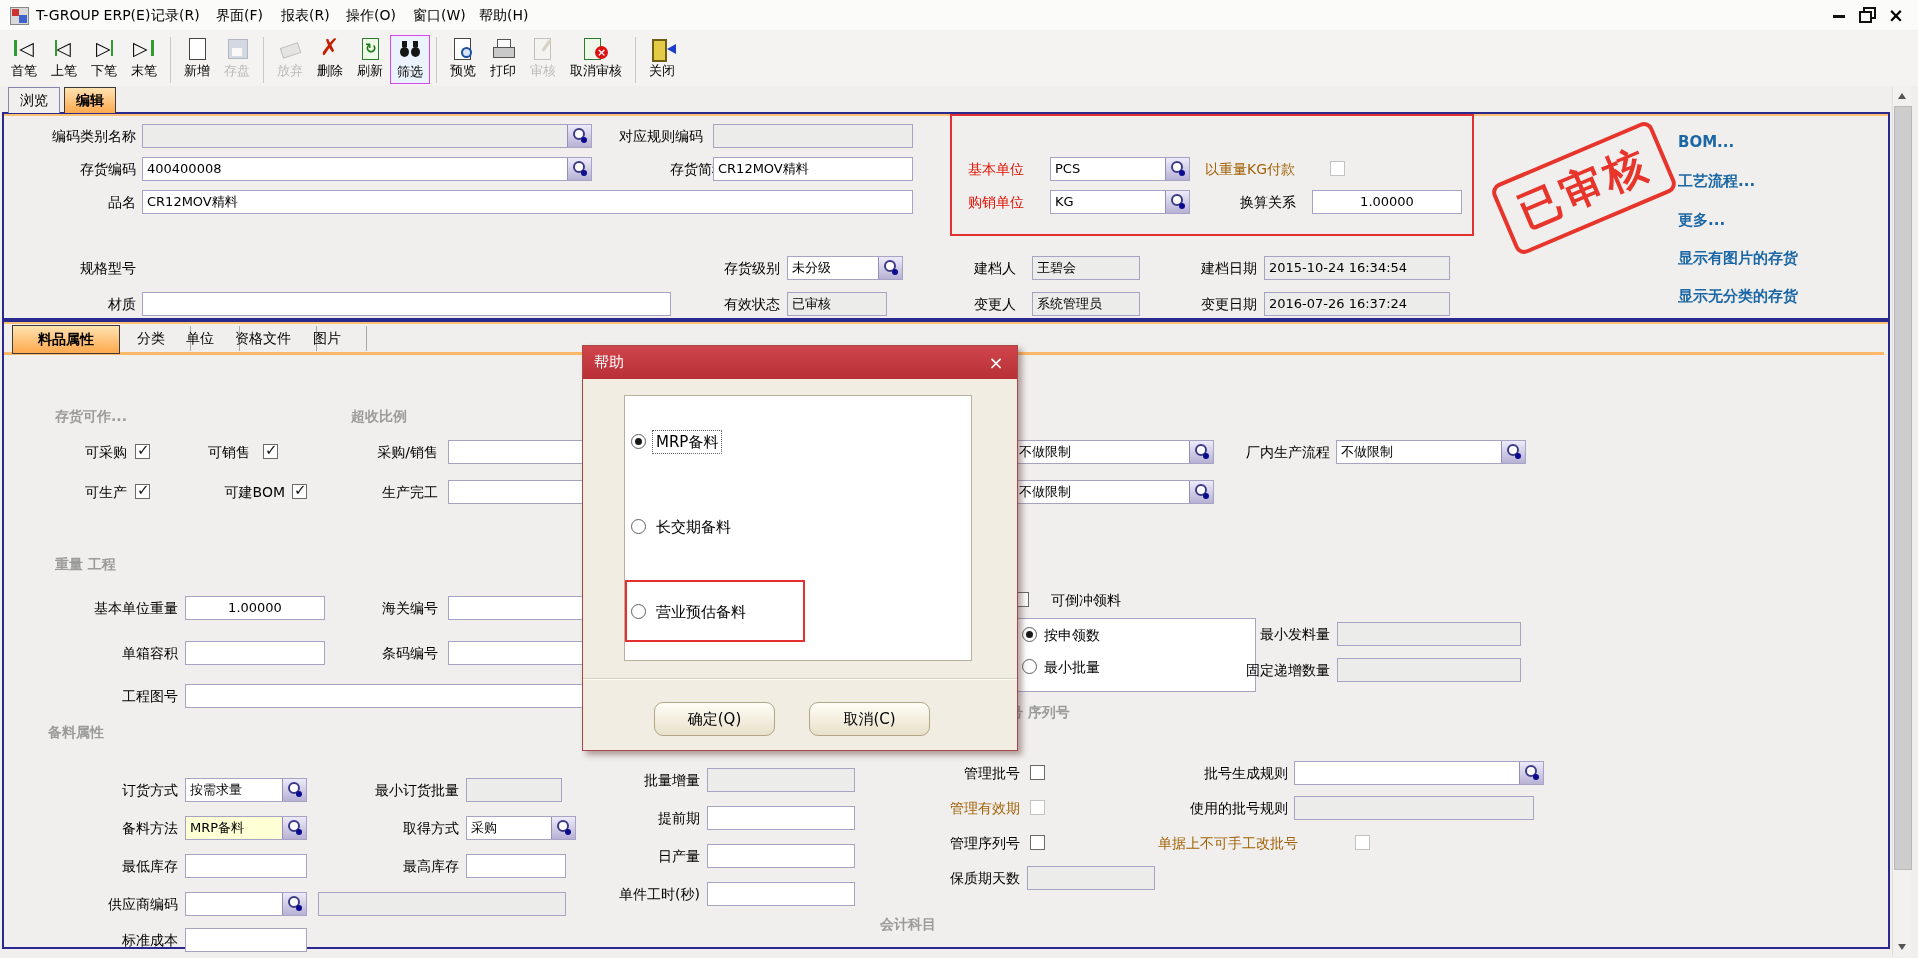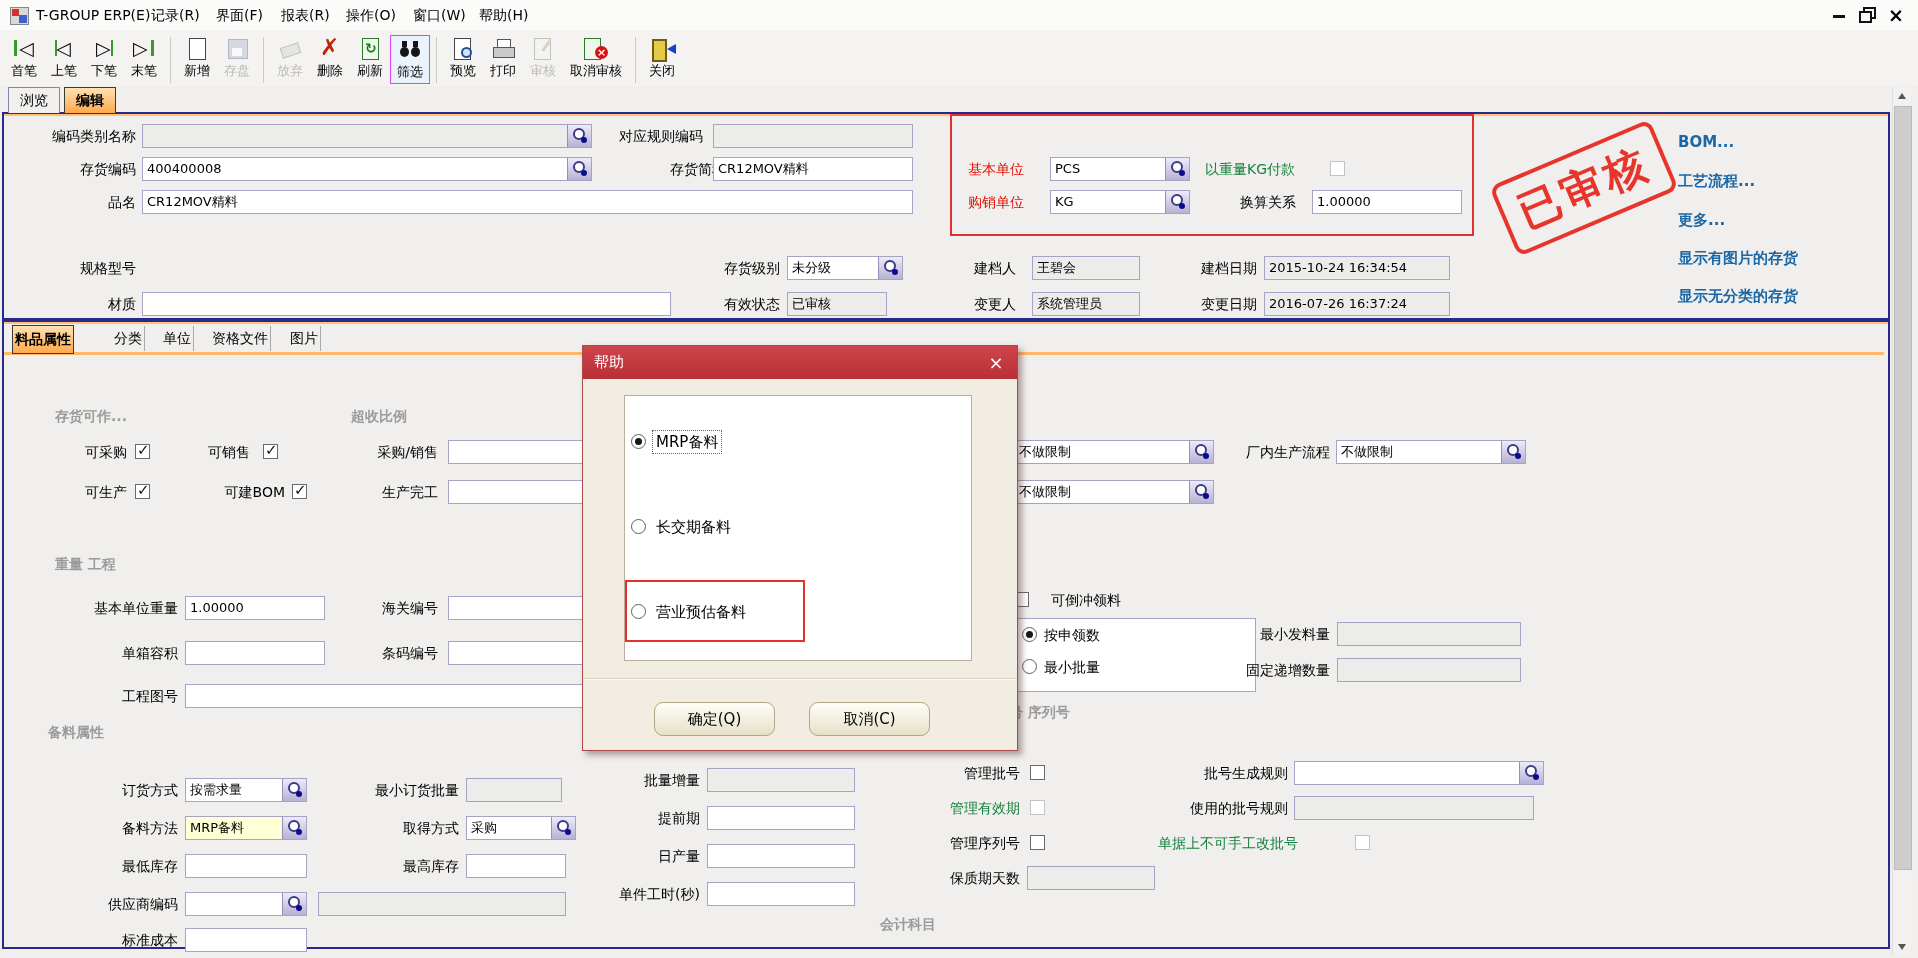--- a/index.html
+++ b/index.html
@@ -55,41 +55,41 @@
   .i-closedoor::after{left:20px;top:8px;border-top:5px solid transparent;border-bottom:5px solid transparent;border-right:9px solid #1d3ecc;}
   
   .vtab{position:absolute;top:87px;height:25px;line-height:25px;padding:0 11px;font-size:14px;background:#f1f0ee;border:1px solid #8585ad;border-bottom:none;cursor:pointer;z-index:2;}
   .vtab.active{background:linear-gradient(180deg,#ffe2b0,#ffa94e);font-weight:bold;border-color:#3a3a3a;z-index:3;}
   
   .group{position:absolute;left:2px;width:1888px;border:2px solid #28288e;box-sizing:border-box;background:#f0efed;}
   .group::before{content:"";position:absolute;left:0;right:0;top:0;height:2px;background:#ffc173;}
   
   .lbl{position:absolute;height:24px;line-height:24px;text-align:right;font-size:14px;white-space:nowrap;z-index:1;}
   .lbl.red{color:#e01000;}
-  .lbl.gray{color:#15803d;}
+  .lbl.gray{color:#a16207;}
   .lbl.left{text-align:left;}
   .inp{position:absolute;height:24px;box-sizing:border-box;border:1px solid #a7a3c5;background:#fff;font-size:13px;padding:0 4px;line-height:22px;white-space:nowrap;overflow:hidden;z-index:1;}
   .inp.ro{background:#ececeb;}
   .inp.yellow{background:#ffffd6;}
-  .inp.num{text-align:left;}
+  .inp.num{text-align:center;}
   .inp.mag{padding-right:27px;}
   .magbtn{position:absolute;right:0;top:0;width:23px;height:22px;background:linear-gradient(180deg,#edebfa,#b7b1d4);border-left:1px solid #948fb8;cursor:pointer;}
   .magbtn::before{content:"";position:absolute;left:5px;top:3px;width:8px;height:8px;border:2px solid #3a3a85;border-radius:50%;background:#fff;}
   .magbtn::after{content:"";position:absolute;left:13px;top:12px;width:6px;height:6px;border-radius:50%;background:#0b0b8f;}
   .cb{position:absolute;width:15px;height:15px;box-sizing:border-box;background:#fff;border:1px solid #6a6a6a;z-index:1;cursor:pointer;}
   .cb.checked::after{content:"✓";position:absolute;left:1px;top:-4px;font-size:15px;font-weight:bold;color:#111;}
   .cb.dis{border-color:#c3c3c3;}
   .rad{position:absolute;width:15px;height:15px;box-sizing:border-box;border:1px solid #5f5f5f;border-radius:50%;background:#fff;z-index:1;cursor:pointer;}
   .rad.sel::after{content:"";position:absolute;left:3px;top:3px;width:7px;height:7px;border-radius:50%;background:#181818;}
   .sect{position:absolute;font-size:14px;font-weight:bold;color:#9b9b9b;white-space:nowrap;z-index:1;}
   .link{position:absolute;font-size:15px;font-weight:bold;color:#1b67a5;white-space:nowrap;cursor:pointer;}
   .redbox{position:absolute;left:950px;top:114px;width:520px;height:118px;border:2px solid #e23030;z-index:2;}
   .stamp{position:absolute;left:1497px;top:150px;padding:6px 14px;border:4px solid #e8352c;border-radius:10px;color:#e8352c;font-size:42px;font-weight:bold;letter-spacing:4px;transform:rotate(-23deg);z-index:2;white-space:nowrap;}
   
-  .stab{position:absolute;height:25px;line-height:25px;font-size:14px;padding:0 2px;white-space:nowrap;cursor:pointer;z-index:1;}
+  .stab{position:absolute;height:25px;line-height:25px;font-size:14px;padding:0 25px;white-space:nowrap;cursor:pointer;z-index:1;}
   .stab.active{background:linear-gradient(180deg,#ffe2b0,#ffa94e);font-weight:bold;border:1px solid #3a3a3a;height:27px;line-height:27px;z-index:2;}
   .stab.plain{border-right:1px solid #a9a9a9;}
   .stab-underline{position:absolute;left:4px;width:1880px;height:3px;background:#ffb867;z-index:0;}
   
   .dialog{position:absolute;left:582px;top:345px;width:434px;height:404px;background:#f1ede2;border:1px solid #a84848;box-shadow:4px 4px 6px rgba(90,50,50,.45);z-index:20;}
   .dlg-title{position:absolute;left:0;top:0;right:0;height:33px;background:linear-gradient(180deg,#cf454b,#b82f36);box-sizing:border-box;text-decoration:underline;}
   .dlg-title-text{position:absolute;left:11px;top:0;height:33px;line-height:33px;color:#fff;font-size:15px;}
   .dlg-close{position:absolute;right:8px;top:0;width:26px;height:33px;line-height:33px;text-align:center;color:#fff;font-size:18px;cursor:pointer;}
   .dlg-list{position:absolute;left:41px;top:49px;width:348px;height:266px;background:#fff;border:1px solid #baaf9f;box-sizing:border-box;}
   .dlg-opt{position:absolute;left:70px;font-size:15px;height:22px;line-height:22px;padding:0 3px;white-space:nowrap;cursor:pointer;}

